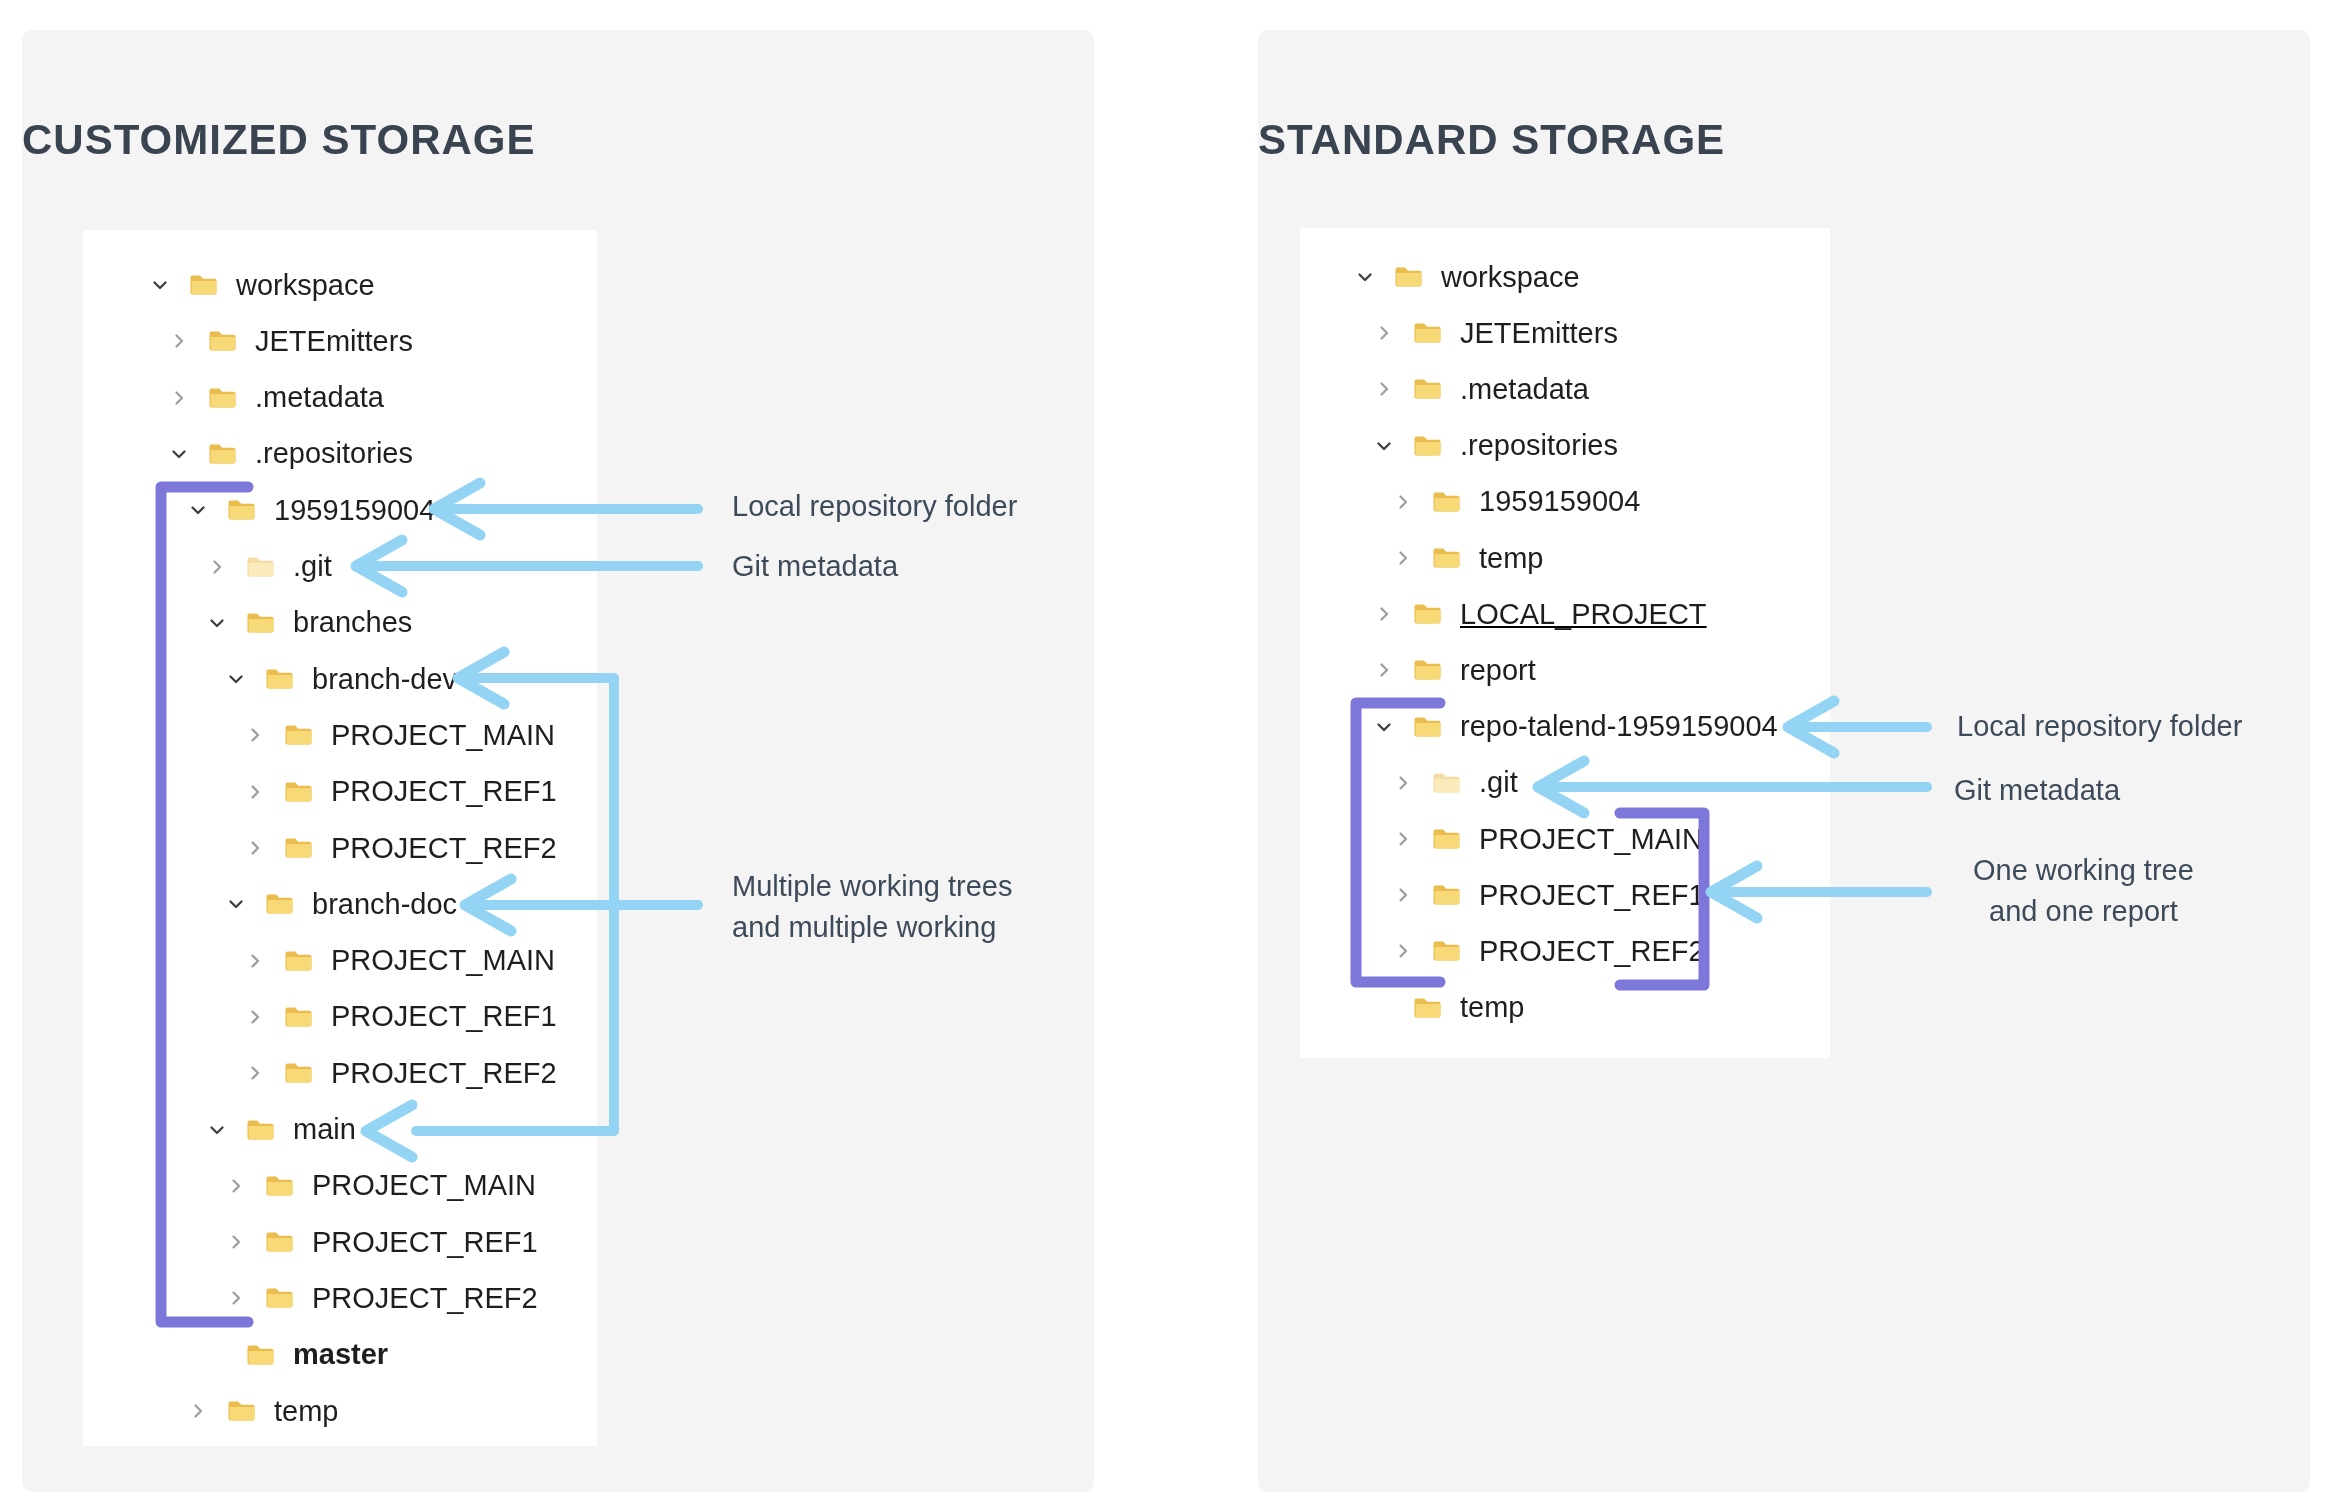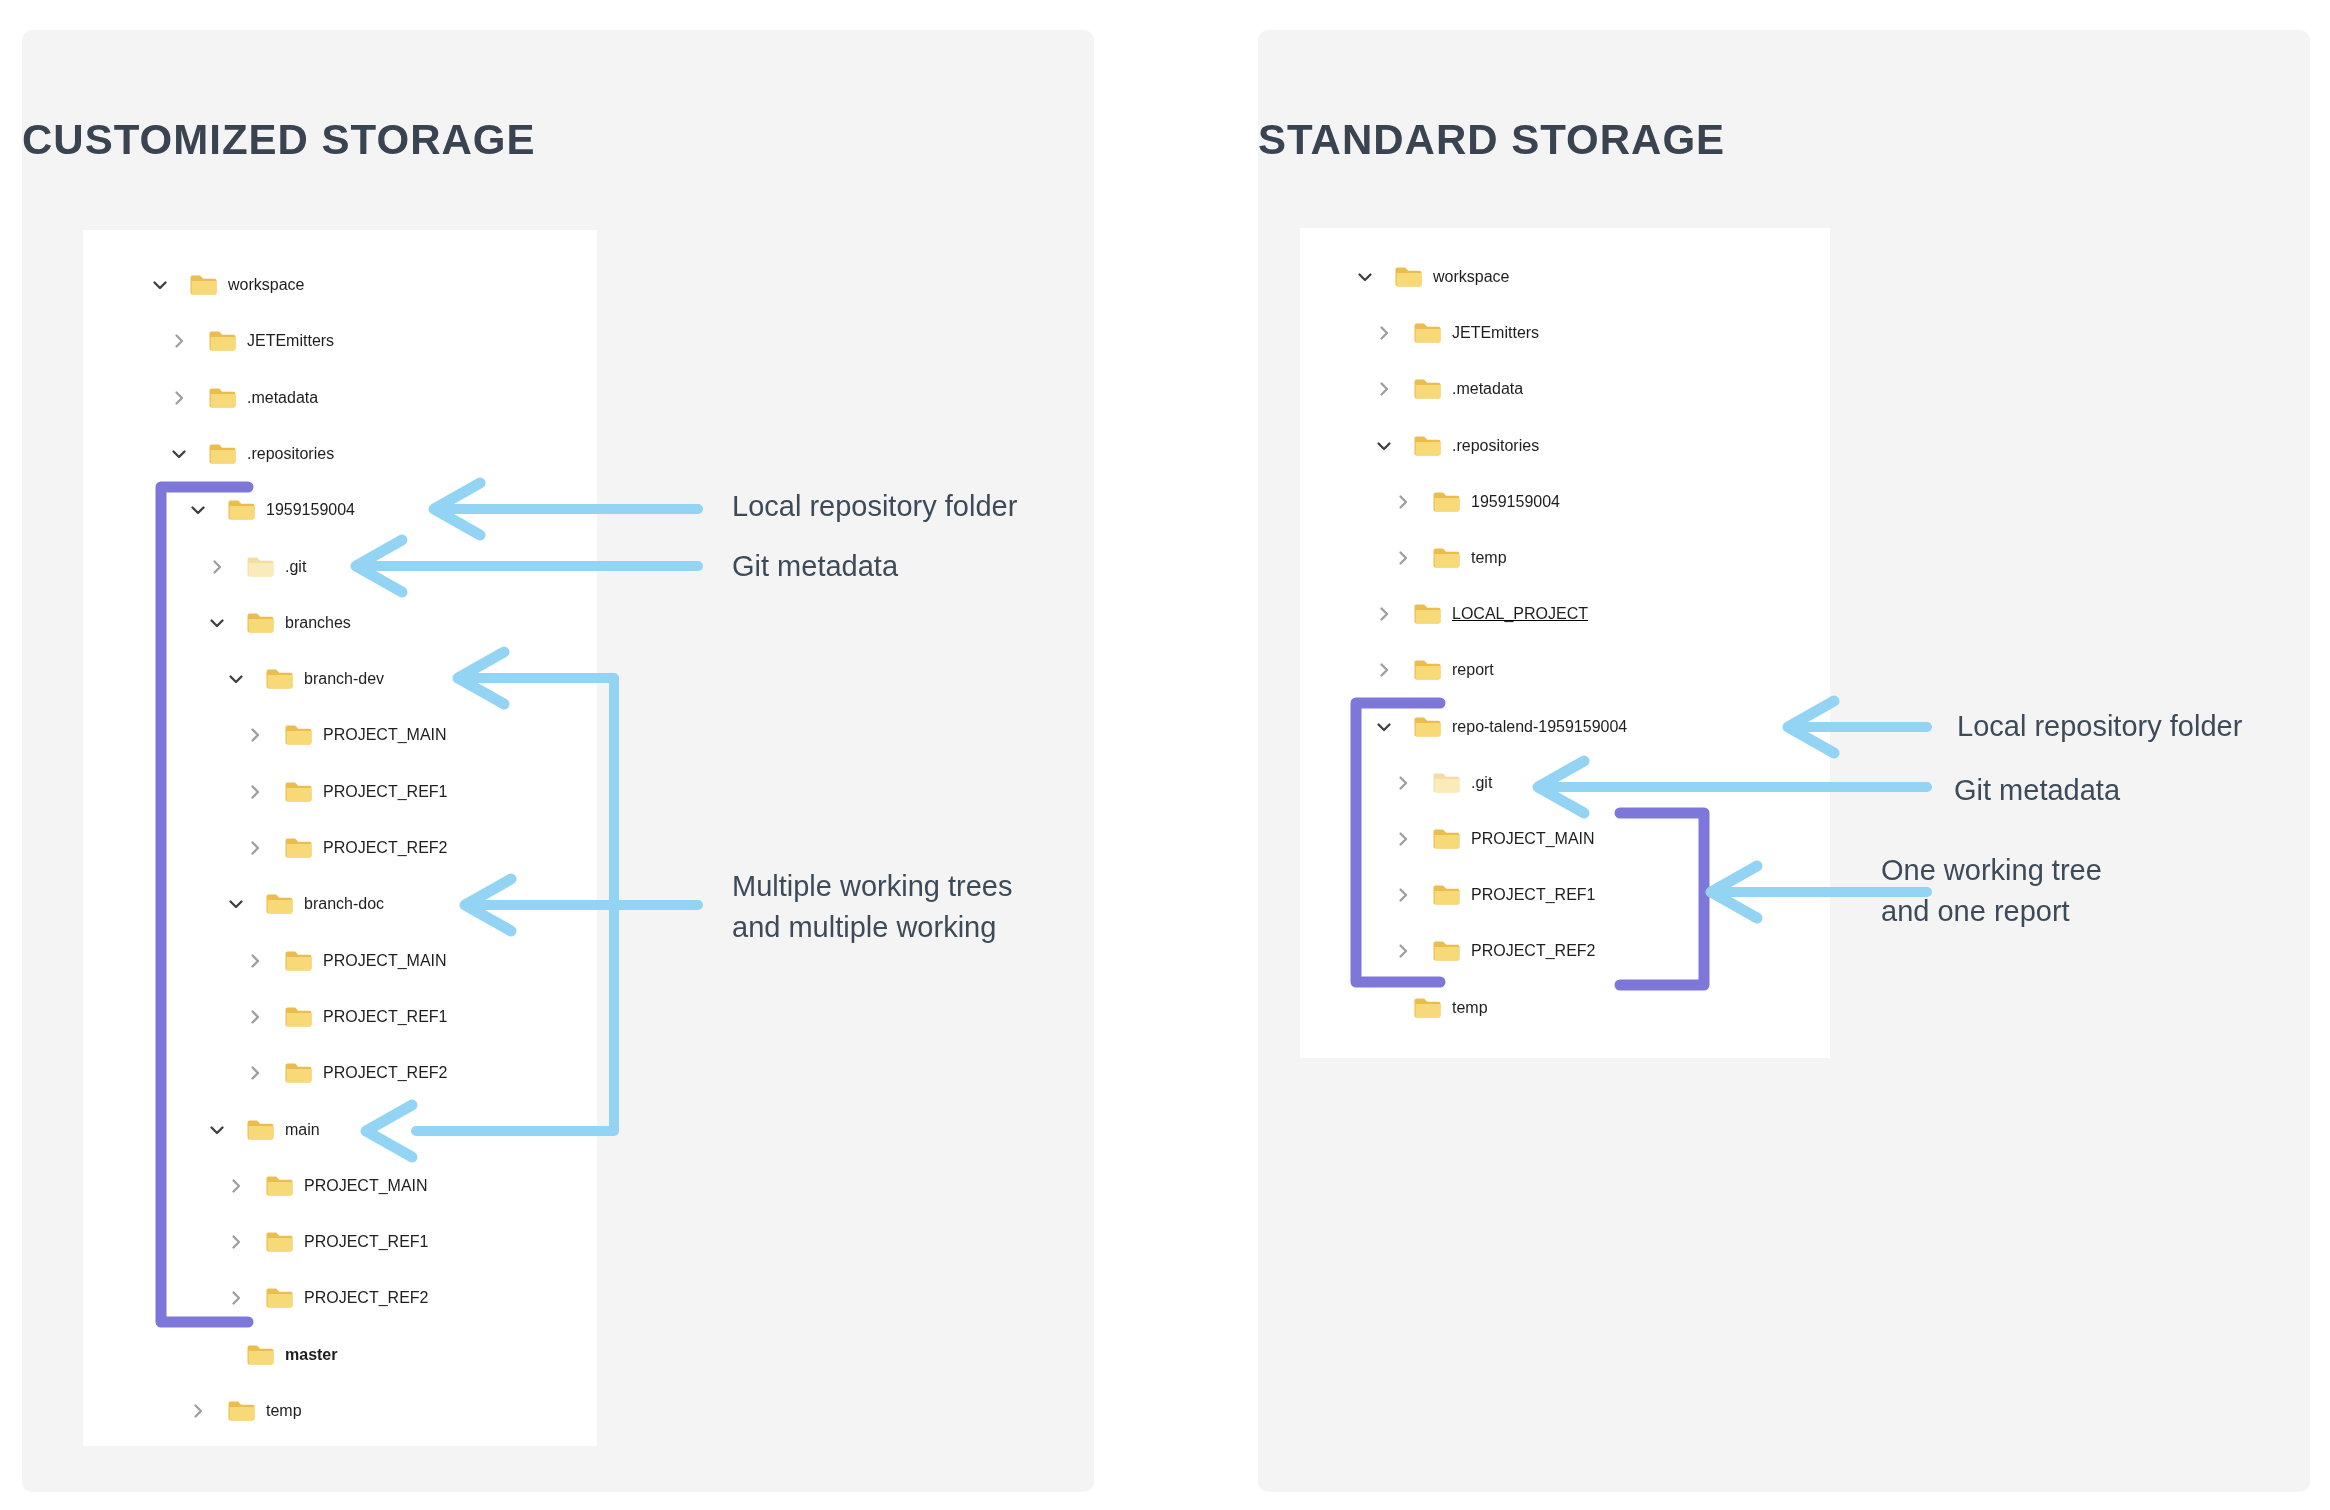--- a/index.html
+++ b/index.html
@@ -33,21 +33,21 @@
   .tree-row{
     position:absolute;height:56px;display:flex;align-items:center;cursor:default;
   }
   .chev{width:20px;height:20px;flex:0 0 20px;display:flex;align-items:center;justify-content:center;}
   .chev svg{display:block;}
   .chev.hidden{visibility:hidden;}
   .ficon{width:27px;height:22px;flex:0 0 27px;margin-left:20px;}
   .ficon svg{display:block;}
   .faded .ficon{opacity:.5;}
   .tree-label{
-    margin-left:11px;font-size:16px;color:var(--tree-text);white-space:nowrap;
+    margin-left:19px;font-size:29px;color:var(--tree-text);white-space:nowrap;
   }
   .annot{
     position:absolute;font-size:29px;line-height:41px;color:var(--label-color);white-space:nowrap;margin-left:9px;
   }
   #overlay{position:absolute;left:0;top:0;pointer-events:none;}
 </style>
 </head>
 <body>
 
 <div class="panel" id="panel-left">
@@ -578,16 +578,16 @@
   <div>Multiple working trees</div>
   <div>and multiple working</div>
 </div>
 
 <div class="annot" style="left:1948px;top:706px;">
   <span>Local repository folder</span>
 </div>
 <div class="annot" style="left:1945px;top:770px;">
   <span>Git metadata</span>
 </div>
-<div class="annot" style="left:1872px;top:850px;">
+<div class="annot" style="left:1964px;top:850px;text-align:center;">
   <div>One working tree</div>
   <div>and one report</div>
 </div>
 
 </body></html>

